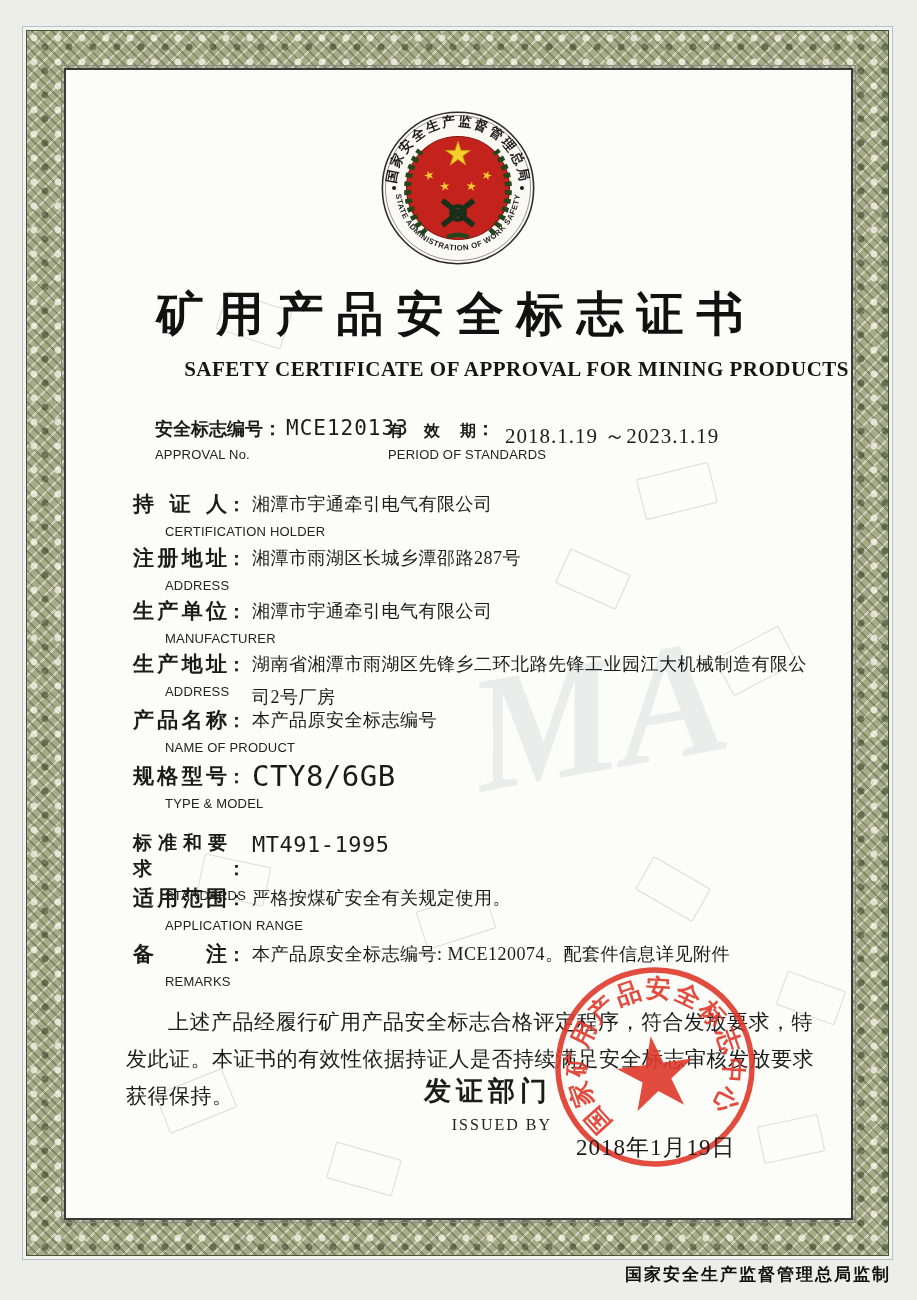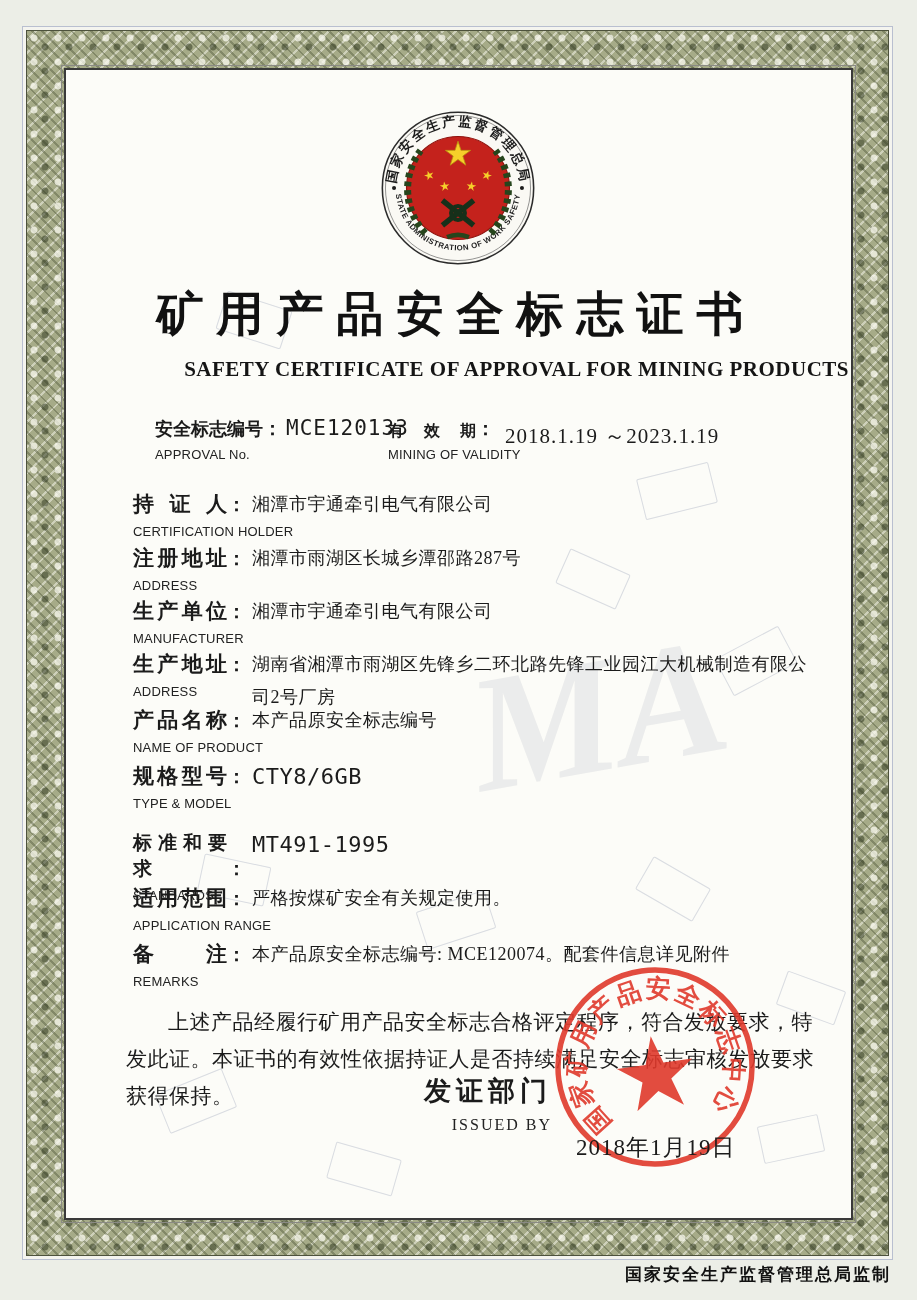--- a/index.html
+++ b/index.html
@@ -51,21 +51,21 @@
   .cn3{display:inline-block;width:88px;text-align:justify;text-align-last:justify;font-size:16px;font-weight:700;vertical-align:bottom;}
   .colon{font-size:19px;font-weight:700;}
   .apval{font-size:21px;letter-spacing:1px;}
   .aprow .en{display:block;margin-top:5px;}
   .vdates{position:absolute;left:505px;top:422px;font-size:21px;letter-spacing:1px;z-index:3;}
   
   .frow{position:absolute;left:133px;z-index:3;}
   .lblwrap{display:inline-block;vertical-align:top;width:119px;}
   .fcn{display:inline-block;width:94px;text-align:justify;text-align-last:justify;font-size:21px;font-weight:700;vertical-align:bottom;}
   .fcn.cn5{font-size:19px;}
-  .lblwrap .en{display:block;margin-top:6px;white-space:nowrap;}
+  .lblwrap .en{display:block;margin-top:6px;white-space:nowrap;margin-left:32px;}
   .fval{display:inline-block;vertical-align:top;width:560px;font-size:18px;line-height:33px;letter-spacing:.5px;margin-top:-2px;}
   .f0{top:490px}.f1{top:544px}.f2{top:597px}.f3{top:650px}.f4{top:706px}
   .f5{top:762px}.f6{top:830px}.f7{top:884px}.f8{top:940px}
   .f8 .fval{width:600px;}
   .statement{
     position:absolute;left:126px;top:1004px;width:692px;z-index:3;
     font-size:21px;line-height:37px;text-indent:2em;letter-spacing:.5px;
   }
   .issuedby{position:absolute;left:418px;top:1073px;width:134px;text-align:right;z-index:3;}
   .issuedby .cn{font-size:27px;font-weight:700;letter-spacing:5px;}
@@ -142,21 +142,21 @@
     <div>
       <span class="cn6">安全标志编号</span><span class="colon">：</span>
       <span class="apval mono">MCE120133</span>
     </div>
     <span class="en">APPROVAL No.</span>
   </div>
   <div class="aprow" style="left:388px;top:416px">
     <div>
       <span class="cn3">有效期</span><span class="colon">：</span>
     </div>
-    <span class="en">MINING OF VALIDITY</span>
+    <span class="en">PERIOD OF STANDARDS</span>
   </div>
   <div class="vdates">2018.1.19 ～2023.1.19</div>
 
   <div class="frow f0">
     <span class="lblwrap"><span><span class="fcn">持证人</span><span class="colon">：</span></span>
       <span class="en">CERTIFICATION HOLDER</span></span><span class="fval">湘潭市宇通牵引电气有限公司</span>
   </div>
   <div class="frow f1">
     <span class="lblwrap"><span><span class="fcn">注册地址</span><span class="colon">：</span></span>
       <span class="en">ADDRESS</span></span><span class="fval">湘潭市雨湖区长城乡潭邵路287号</span>
@@ -168,21 +168,21 @@
   <div class="frow f3">
     <span class="lblwrap"><span><span class="fcn">生产地址</span><span class="colon">：</span></span>
       <span class="en">ADDRESS</span></span><span class="fval">湖南省湘潭市雨湖区先锋乡二环北路先锋工业园江大机械制造有限公司2号厂房</span>
   </div>
   <div class="frow f4">
     <span class="lblwrap"><span><span class="fcn">产品名称</span><span class="colon">：</span></span>
       <span class="en">NAME OF PRODUCT</span></span><span class="fval">本产品原安全标志编号</span>
   </div>
   <div class="frow f5">
     <span class="lblwrap"><span><span class="fcn">规格型号</span><span class="colon">：</span></span>
-      <span class="en">TYPE &amp; MODEL</span></span><span class="fval mono" style="font-size:22px">CTY8/6GB</span>
+      <span class="en">TYPE &amp; MODEL</span></span><span class="fval mono" style="font-size:29px">CTY8/6GB</span>
   </div>
   <div class="frow f6">
     <span class="lblwrap"><span><span class="fcn cn5">标准和要求</span><span class="colon">：</span></span>
       <span class="en">STANDARDS</span></span><span class="fval mono" style="font-size:22px">MT491-1995</span>
   </div>
   <div class="frow f7">
     <span class="lblwrap"><span><span class="fcn">适用范围</span><span class="colon">：</span></span>
       <span class="en">APPLICATION RANGE</span></span><span class="fval">严格按煤矿安全有关规定使用。</span>
   </div>
   <div class="frow f8">

